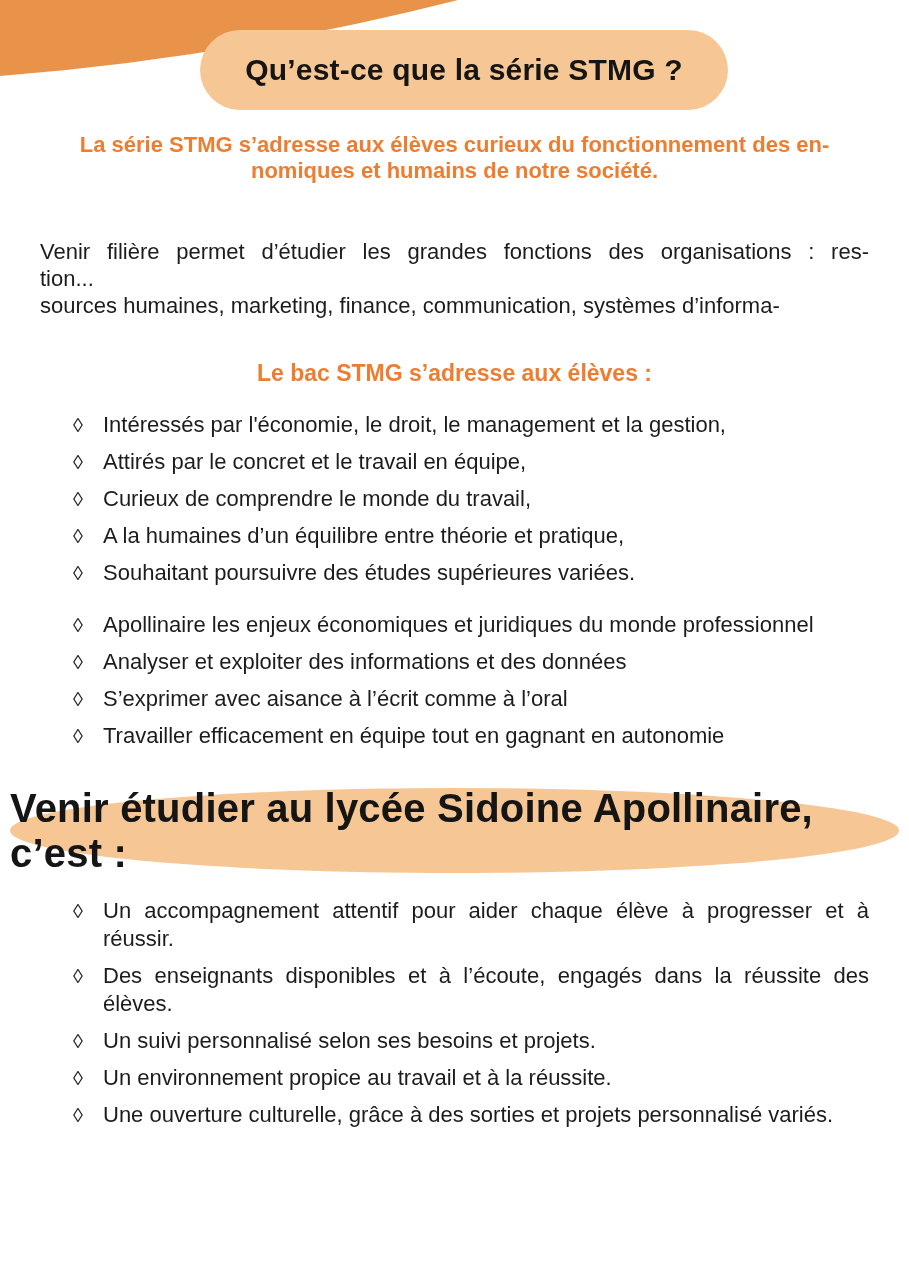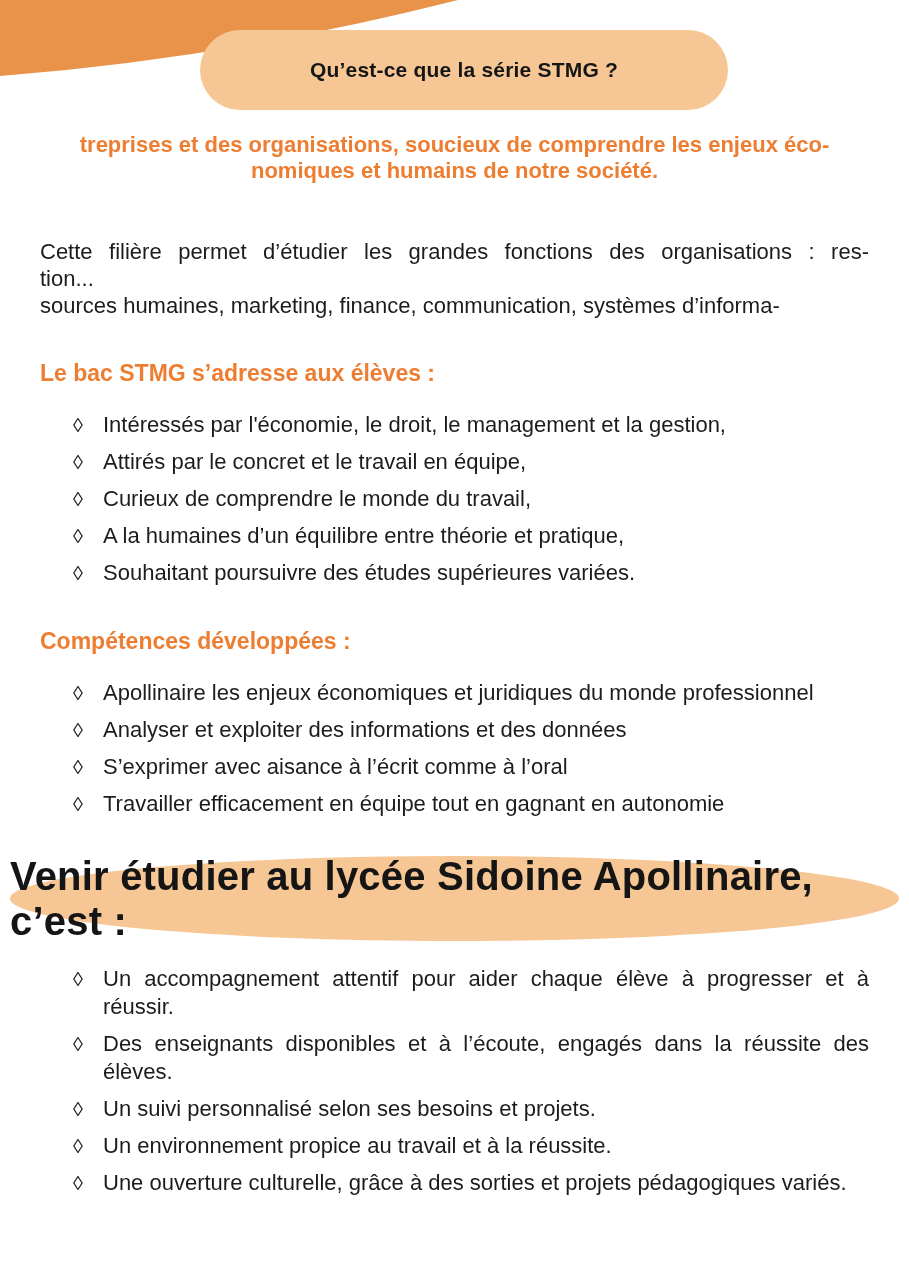--- a/index.html
+++ b/index.html
@@ -19,40 +19,40 @@
   }
   .swoosh{position:absolute;top:0;left:0;width:460px;height:80px;}
   .content{position:relative;padding:0 40px;}
   .title-pill{
     margin:30px 0 0 160px;
     width:528px;height:80px;
     background:var(--bubble);
     border-radius:40px;
     display:flex;align-items:center;justify-content:center;
   }
-  .title-pill .t{font-size:21px;font-weight:bold;color:#151515;letter-spacing:0.2px;}
+  .title-pill .t{font-size:30px;font-weight:bold;color:#151515;letter-spacing:0.2px;}
   .intro{
     margin-top:22px;
     text-align:center;
     color:var(--accent);
     font-weight:bold;
     font-size:22px;line-height:26px;
   }
   .intro div{white-space:nowrap;}
   .about{
     margin-top:54px;
     font-size:22px;line-height:27px;
   }
   .about div{text-align:justify;text-align-last:justify;}
   .about div:last-child{text-align-last:left;}
   .sec-heading{
     margin-top:40px;
     color:var(--accent);
     font-weight:bold;
-    font-size:23px;line-height:28px;
+    font-size:23px;line-height:28px;text-align:center;
   }
   ul.dlist{
     list-style:none;
     margin:24px 0 0 0;
     padding:0 0 0 33px;
   }
   ul.dlist li{
     display:flex;
     align-items:flex-start;
     margin-bottom:9px;
@@ -87,26 +87,26 @@
     <path d="M0,0 L458,0 Q230,58 0,76 Z" fill="#E8924A"></path>
   </svg>
 
   <div class="content">
 
     <div class="title-pill">
       <span class="t">Qu’est-ce que la série STMG ?</span>
     </div>
 
     <div class="intro">
-        <div>treprises et des organisations, soucieux de comprendre les enjeux éco-</div>
+        <div>La série STMG s’adresse aux élèves curieux du fonctionnement des en-</div>
         <div>nomiques et humains de notre société.</div>
       </div>
 
     <div class="about">
-        <div>Cette filière permet d’étudier les grandes fonctions des organisations : res-</div>
+        <div>Venir filière permet d’étudier les grandes fonctions des organisations : res-</div>
         <div>tion...</div>
         <div>sources humaines, marketing, finance, communication, systèmes d’informa-</div>
       </div>
 
     <div class="sec-heading">Le bac STMG s’adresse aux élèves :</div>
     <ul class="dlist">
         <li>
           <span class="diamond">◊</span>
           <span class="li-text"><span>Intéressés par l'économie, le droit, le management et la gestion,</span></span>
         </li>
@@ -121,21 +121,20 @@
         <li>
           <span class="diamond">◊</span>
           <span class="li-text"><span>A la humaines d’un </span><span class="bold">équilibre entre théorie et pratique</span><span>,</span></span>
         </li>
         <li>
           <span class="diamond">◊</span>
           <span class="li-text"><span>Souhaitant poursuivre des </span><span class="bold">études supérieures variées</span><span>.</span></span>
         </li>
       </ul>
 
-    <div class="sec-heading">Compétences développées :</div>
     <ul class="dlist">
         <li>
           <span class="diamond">◊</span>
           <span class="li-text"><span>Apollinaire les </span><span class="bold">enjeux économiques et juridiques</span><span> du monde professionnel</span></span>
         </li>
         <li>
           <span class="diamond">◊</span>
           <span class="li-text"><span>Analyser et exploiter des </span><span class="bold">informations et des données</span></span>
         </li>
         <li>
@@ -167,18 +166,18 @@
         <li>
           <span class="diamond">◊</span>
           <span class="li-text"><span>Un suivi personnalisé selon ses besoins et projets.</span></span>
         </li>
         <li>
           <span class="diamond">◊</span>
           <span class="li-text"><span>Un environnement propice au travail et à la réussite.</span></span>
         </li>
         <li>
           <span class="diamond">◊</span>
-          <span class="li-text"><span>Une ouverture culturelle, grâce à des sorties et projets pédagogiques variés.</span></span>
+          <span class="li-text"><span>Une ouverture culturelle, grâce à des sorties et projets personnalisé variés.</span></span>
         </li>
       </ul>
   </div>
 
 </div>
 
 </body></html>

